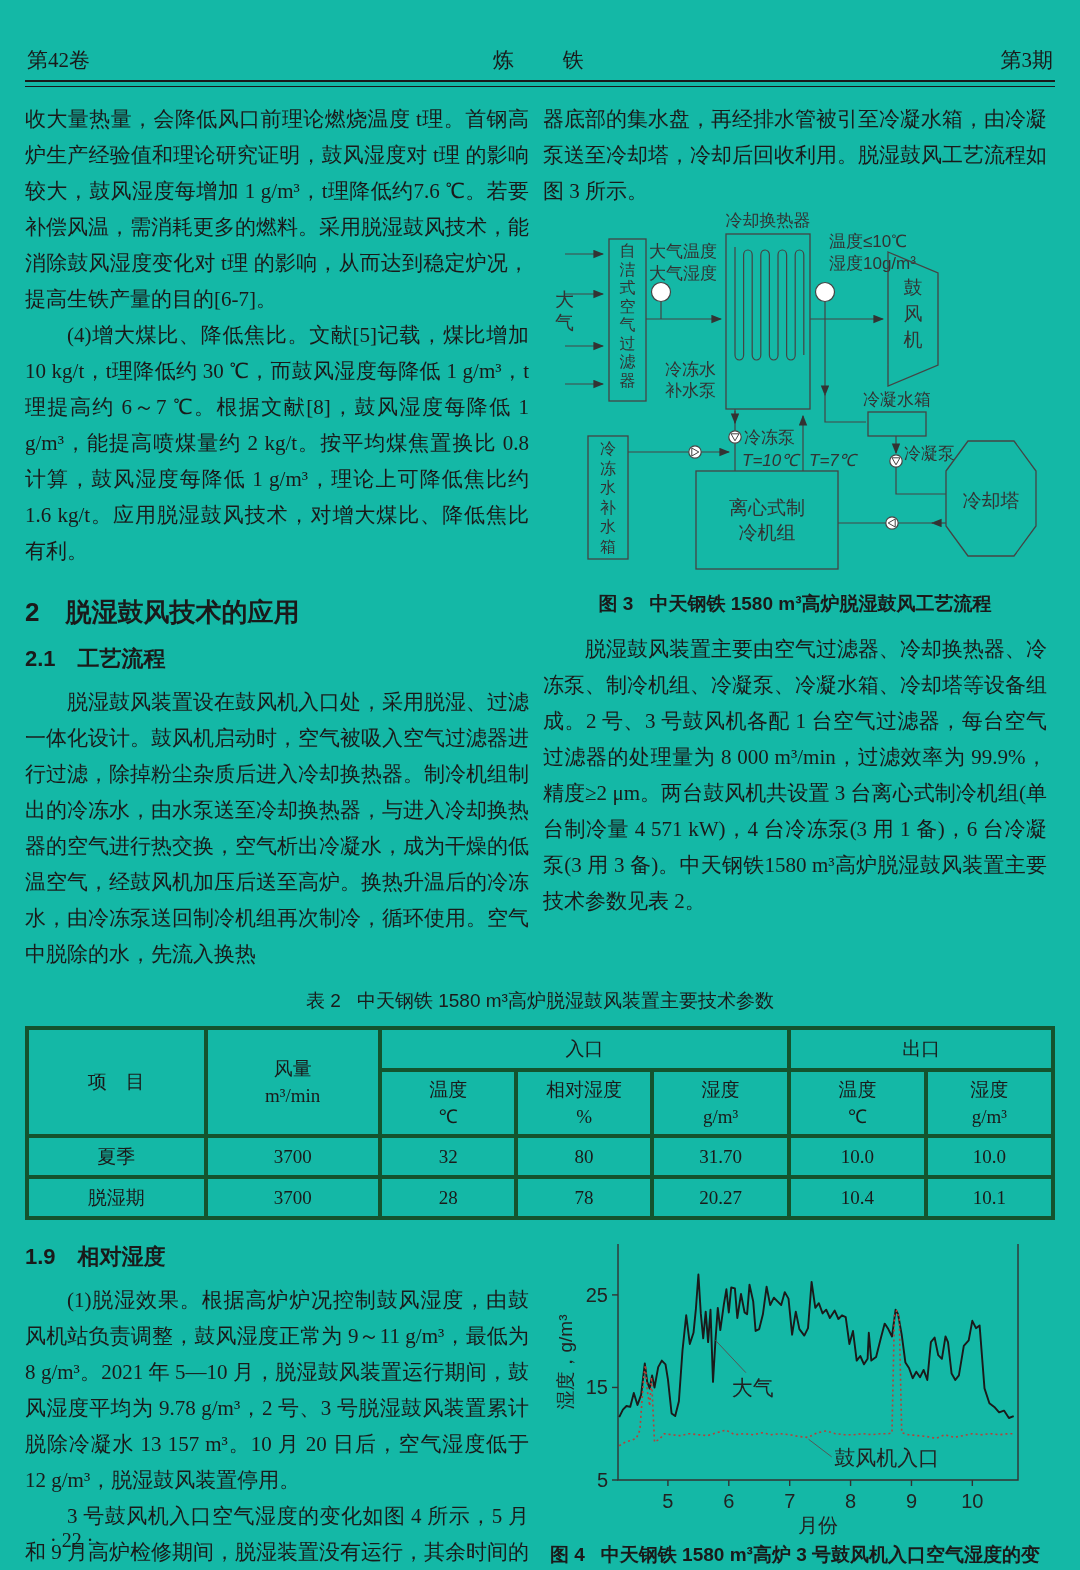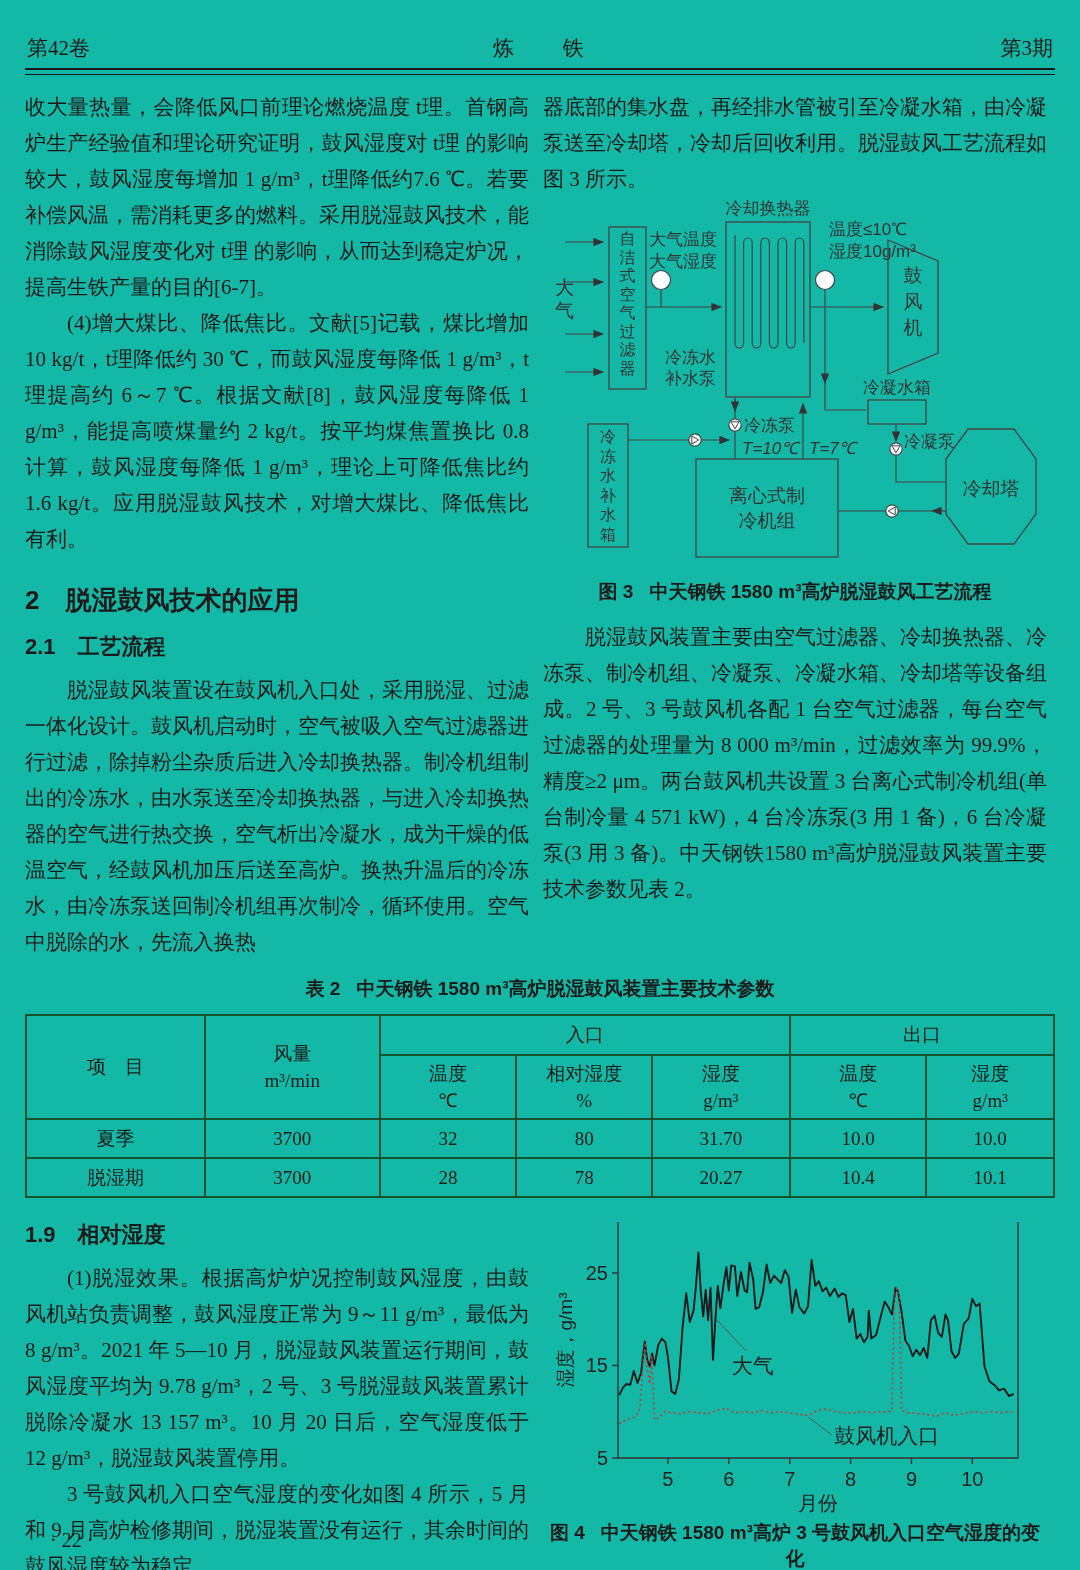--- a/index.html
+++ b/index.html
@@ -4,42 +4,42 @@
 <style>
   html,body{margin:0;padding:0;background:#e8e8e8;}
   .page{
     width:1080px;height:1570px;background:#14b8a6;margin:0 auto;position:relative;
     font-family:"Liberation Serif", serif;color:#1a1a1a;box-sizing:border-box;
     padding:34px 25px 0 25px;overflow:hidden;
   }
   
   .runhead{display:flex;justify-content:space-between;align-items:baseline;
     font-size:21px;padding:0 2px 6px 2px;}
-  .runhead .jtitle{letter-spacing:14px;}
+  .runhead .jtitle{letter-spacing:14px;margin-top:12px;}
   .dblrule{height:4px;border-top:2px solid #1a1a1a;border-bottom:1px solid #1a1a1a;margin-bottom:14px;}
   
   .cols{display:flex;gap:14px;}
   .col{width:504px;}
   p.body{font-size:21px;line-height:36px;text-align:justify;margin:0;}
   p.ind{text-indent:2em;}
   h2.sec{font-family:"Liberation Sans", sans-serif;font-size:26px;margin:26px 0 14px 0;font-weight:bold;}
   h2.sec .num{margin-right:26px;}
   h3.subsec{font-family:"Liberation Sans", sans-serif;font-size:22px;margin:14px 0 10px 0;font-weight:bold;}
   h3.subsec .num{margin-right:22px;}
   .figcap{font-family:"Liberation Sans", sans-serif;font-weight:bold;font-size:19px;text-align:center;margin:6px 0 14px 0;}
   .figcap .fno{margin-right:16px;}
   figure{margin:0;padding:0;}
   svg{font-family:"Liberation Sans", sans-serif;}
   .diagram text{fill:#333;}
   
   .tablewrap{margin:16px 0 8px 0;}
-  .tbl-title{font-family:"Liberation Sans", sans-serif;font-weight:bold;font-size:19px;text-align:center;margin:10px 0 12px 0;}
+  .tbl-title{font-family:"Liberation Sans", sans-serif;font-weight:normal;font-size:19px;text-align:center;margin:10px 0 12px 0;}
   .tbl-title .fno{margin-right:16px;}
   table.params{border-collapse:collapse;width:1030px;table-layout:fixed;}
-  table.params td{border:2px solid #14532d;text-align:center;font-size:19px;padding:2px 0;}
+  table.params td{border:4px solid #14532d;text-align:center;font-size:19px;padding:2px 0;}
   table.params tr.grp td{height:34px;}
   table.params td.two{line-height:27px;padding:4px 0;}
   table.params tr.data td{height:33px;}
   .pagenum{position:absolute;left:50px;bottom:18px;font-size:20px;}
   .fig4wrap{margin-top:6px;}
 </style>
 </head>
 <body>
 
 <div class="page">

